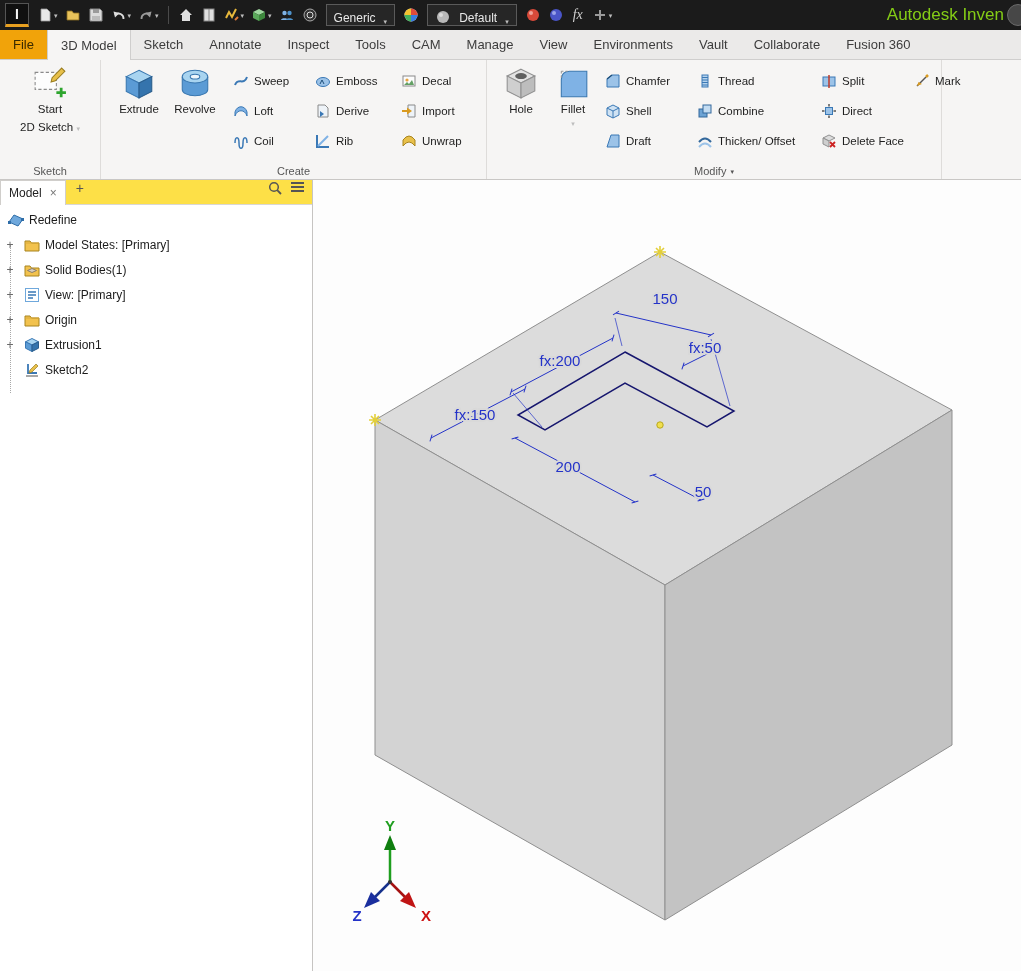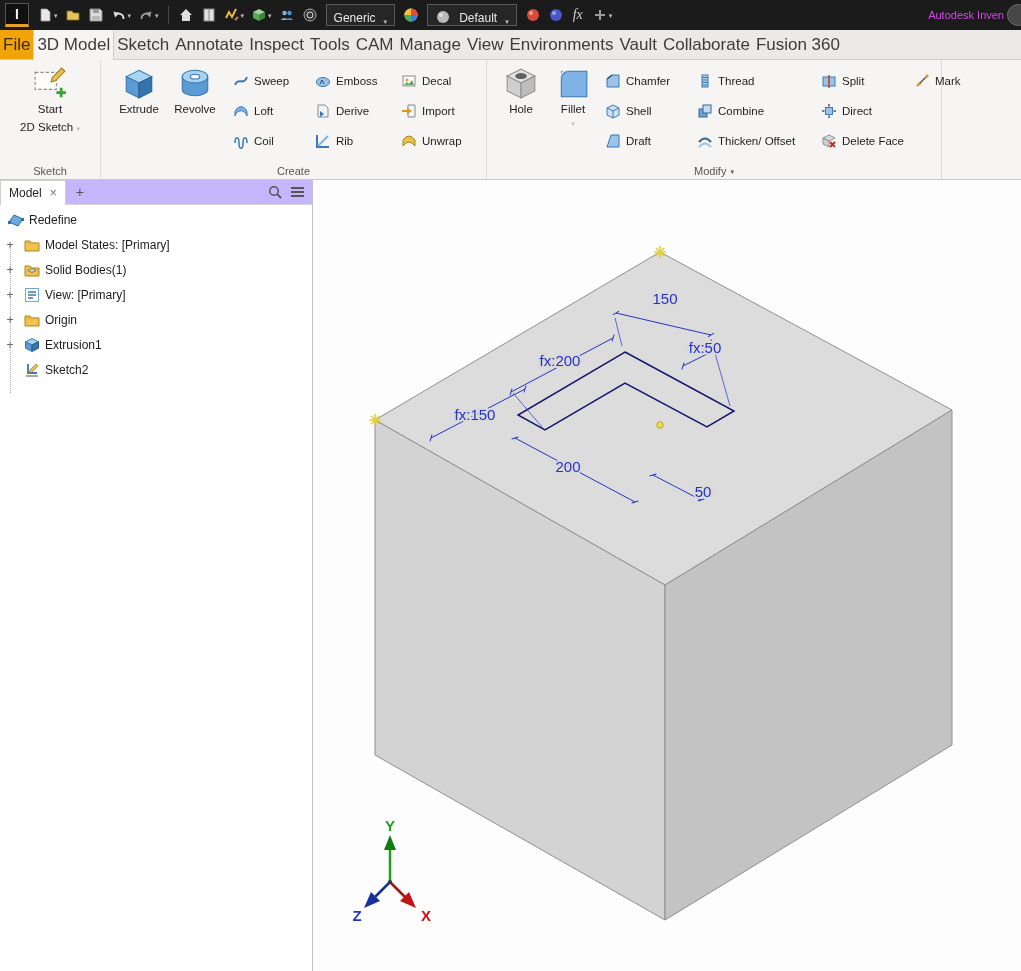--- a/index.html
+++ b/index.html
@@ -9,44 +9,44 @@
   .titlebar{height:30px;background:#1b1b1b;display:flex;align-items:center;padding:0 5px;gap:3px}
   .tb-btn{height:24px;display:flex;align-items:center;justify-content:center;gap:1px;padding:0 2px;border-radius:2px}
   .ic16{width:16px;height:16px;flex:none}
   .caret{font-size:7px;color:#bdbdbd;line-height:1}
   .tb-sep{width:1px;height:18px;background:#4a4a4a;margin:0 4px}
   .logo{width:24px;height:24px;background:#101010;border:1px solid #555;display:flex;align-items:center;justify-content:center;
         color:#f5f5f5;font-weight:bold;font-size:14px;border-bottom:3px solid #e8a020;margin-right:3px}
   .combo{height:22px;border:1px solid #5a5a5a;background:#262626;display:flex;align-items:flex-end;gap:8px;
          padding:0 7px;font-size:12px;color:#e8e8e8;margin:0 3px;white-space:nowrap}
   .fxlbl{color:#cfcfcf;font-style:italic;font-family:"Liberation Serif",serif;font-size:14px;padding:0 4px}
-  .apptitle{margin-left:auto;color:#d946ef;font-size:11px;white-space:nowrap}
+  .apptitle{margin-left:auto;color:#84cc16;font-size:17px;white-space:nowrap}
   .halfcircle{width:22px;height:22px;border-radius:50%;background:#474747;border:1px solid #6a6a6a;margin-right:-13px;flex:none}
 
   
   .tabrow{height:30px;background:#ebeae9;display:flex;border-bottom:1px solid #cfcecd}
-  .rtab{padding:0 3px;display:flex;align-items:center;font-size:17px;color:#3c3c3c;cursor:default;white-space:nowrap}
+  .rtab{padding:0 13px;display:flex;align-items:center;font-size:13px;color:#3c3c3c;cursor:default;white-space:nowrap}
   .rtab.file{background:#f1a30a;color:#3a2b00}
   .rtab.active{background:#f6f5f4;border-left:1px solid #cfcecd;border-right:1px solid #cfcecd;margin-bottom:-1px}
 
   
   .ribbon{height:120px;background:#f6f5f4;position:relative;border-bottom:1px solid #c9c7c5}
   .rpanel{position:absolute;top:0;height:100%;border-right:1px solid #dedcda}
   .plabel{position:absolute;bottom:2px;left:0;right:0;display:flex;justify-content:center;align-items:center;gap:4px;
           font-size:11px;color:#555}
   .bigbtn{position:absolute;top:6px;width:56px;display:flex;flex-direction:column;align-items:center;gap:2px;
           font-size:11.5px;color:#1e1e1e;text-align:center;line-height:1.35;cursor:default}
   .bigbtn svg{width:34px;height:34px}
   .scol{position:absolute;top:8px;display:flex;flex-direction:column;gap:5px}
   .sbtn{height:25px;display:flex;align-items:center;gap:5px;font-size:11.5px;color:#1e1e1e;padding:0 4px;white-space:nowrap;cursor:default}
 
   
   .main{display:flex;height:791px}
   .browser{width:313px;flex:none;background:#fff;border-right:1px solid #c6c4c2;display:flex;flex-direction:column}
-  .btabs{height:25px;background:#c4b5fd;border-bottom:1px solid #d9d7d5;display:flex;align-items:center;padding:0 6px 0 0;gap:6px}
+  .btabs{height:25px;background:#fde047;border-bottom:1px solid #d9d7d5;display:flex;align-items:flex-start;padding:0 6px 0 0;gap:6px}
   .btab{height:25px;background:#fff;border:1px solid #d0cecb;border-bottom:none;display:flex;align-items:center;gap:8px;
         padding:0 8px;font-size:12px;color:#222}
   .bclose{color:#777;font-size:12px}
   .baddtab{color:#555;font-size:14px;padding:0 4px}
   .bspacer{flex:1}
   .burger{display:flex;flex-direction:column;gap:2.5px;padding:2px}
   .burger i{display:block;width:13px;height:1.6px;background:#555}
 
   .tree{position:relative;padding-top:2px;font-size:12px;color:#1c1c1c;flex:1}
   .guide{position:absolute;left:10px;top:40px;height:148px;border-left:1px dotted #a8a8a8}

